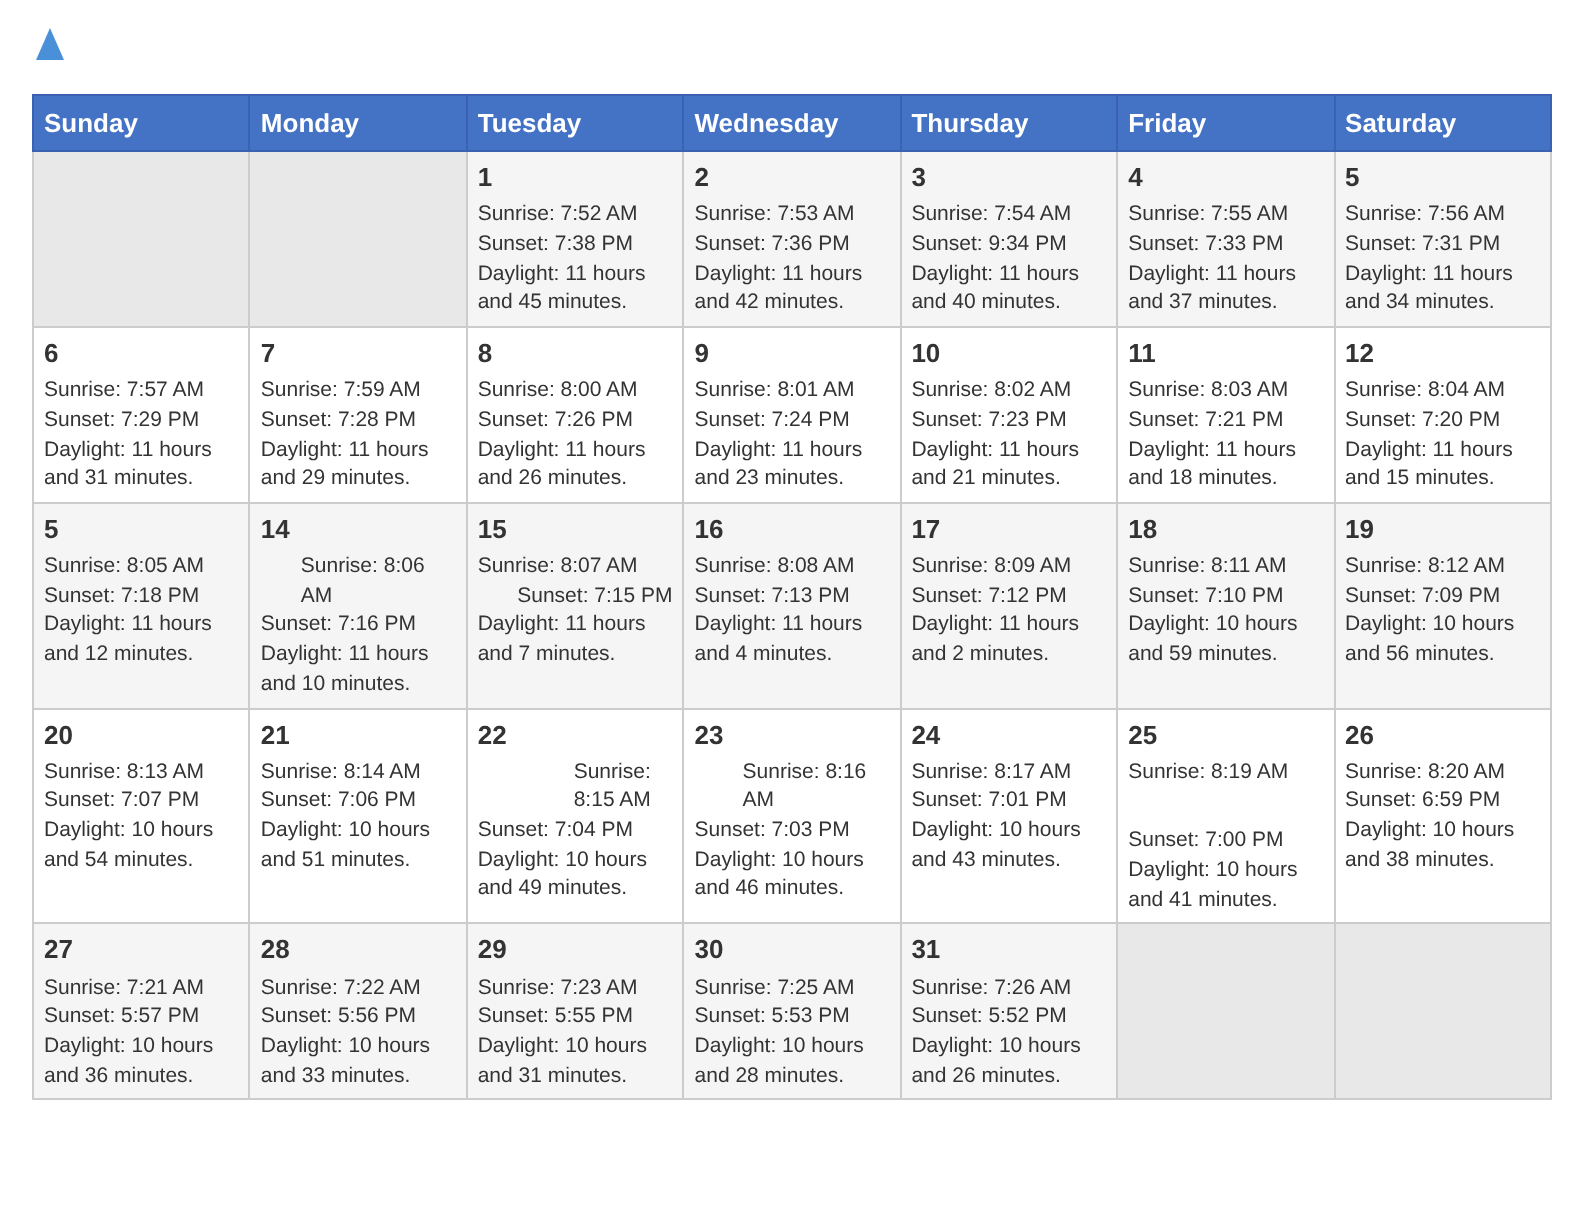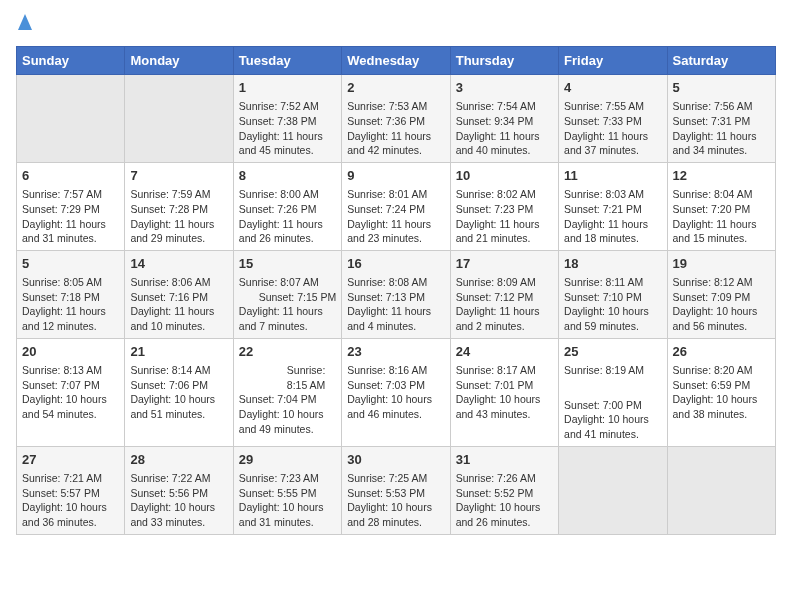--- a/index.html
+++ b/index.html
@@ -194,21 +194,21 @@
       </tr>
       <tr>
         <td>
           <span class="day-number">5</span>
           <span style="display: block;">Sunrise: 8:05 AM</span>
           <span style="display: block;">Sunset: 7:18 PM</span>
           <span style="display: block;">Daylight: 11 hours and 12 minutes.</span>
         </td>
         <td>
           <span class="day-number">14</span>
-          <span style="display: block;">Sunrise: 8:06 AM</span>
+          <span style="display: block; margin-left: 20px;">Sunrise: 8:06 AM</span>
           <span style="display: block;">Sunset: 7:16 PM</span>
           <span style="display: block;">Daylight: 11 hours and 10 minutes.</span>
         </td>
         <td>
           <span class="day-number">15</span>
           <span style="display: block;">Sunrise: 8:07 AM</span>
           <span style="display: block; text-align: right;">Sunset: 7:15 PM</span>
           <span style="display: block;">Daylight: 11 hours and 7 minutes.</span>
         </td>
         <td>
@@ -250,21 +250,21 @@
           <span style="display: block;">Daylight: 10 hours and 51 minutes.</span>
         </td>
         <td>
           <span class="day-number">22</span>
           <span style="display: block; margin-left: 48px;">Sunrise: 8:15 AM</span>
           <span style="display: block;">Sunset: 7:04 PM</span>
           <span style="display: block;">Daylight: 10 hours and 49 minutes.</span>
         </td>
         <td>
           <span class="day-number">23</span>
-          <span style="display: block;">Sunrise: 8:16 AM</span>
+          <span style="display: block; margin-left: 24px;">Sunrise: 8:16 AM</span>
           <span style="display: block;">Sunset: 7:03 PM</span>
           <span style="display: block;">Daylight: 10 hours and 46 minutes.</span>
         </td>
         <td>
           <span class="day-number">24</span>
           <span style="display: block;">Sunrise: 8:17 AM</span>
           <span style="display: block;">Sunset: 7:01 PM</span>
           <span style="display: block;">Daylight: 10 hours and 43 minutes.</span>
         </td>
         <td>

